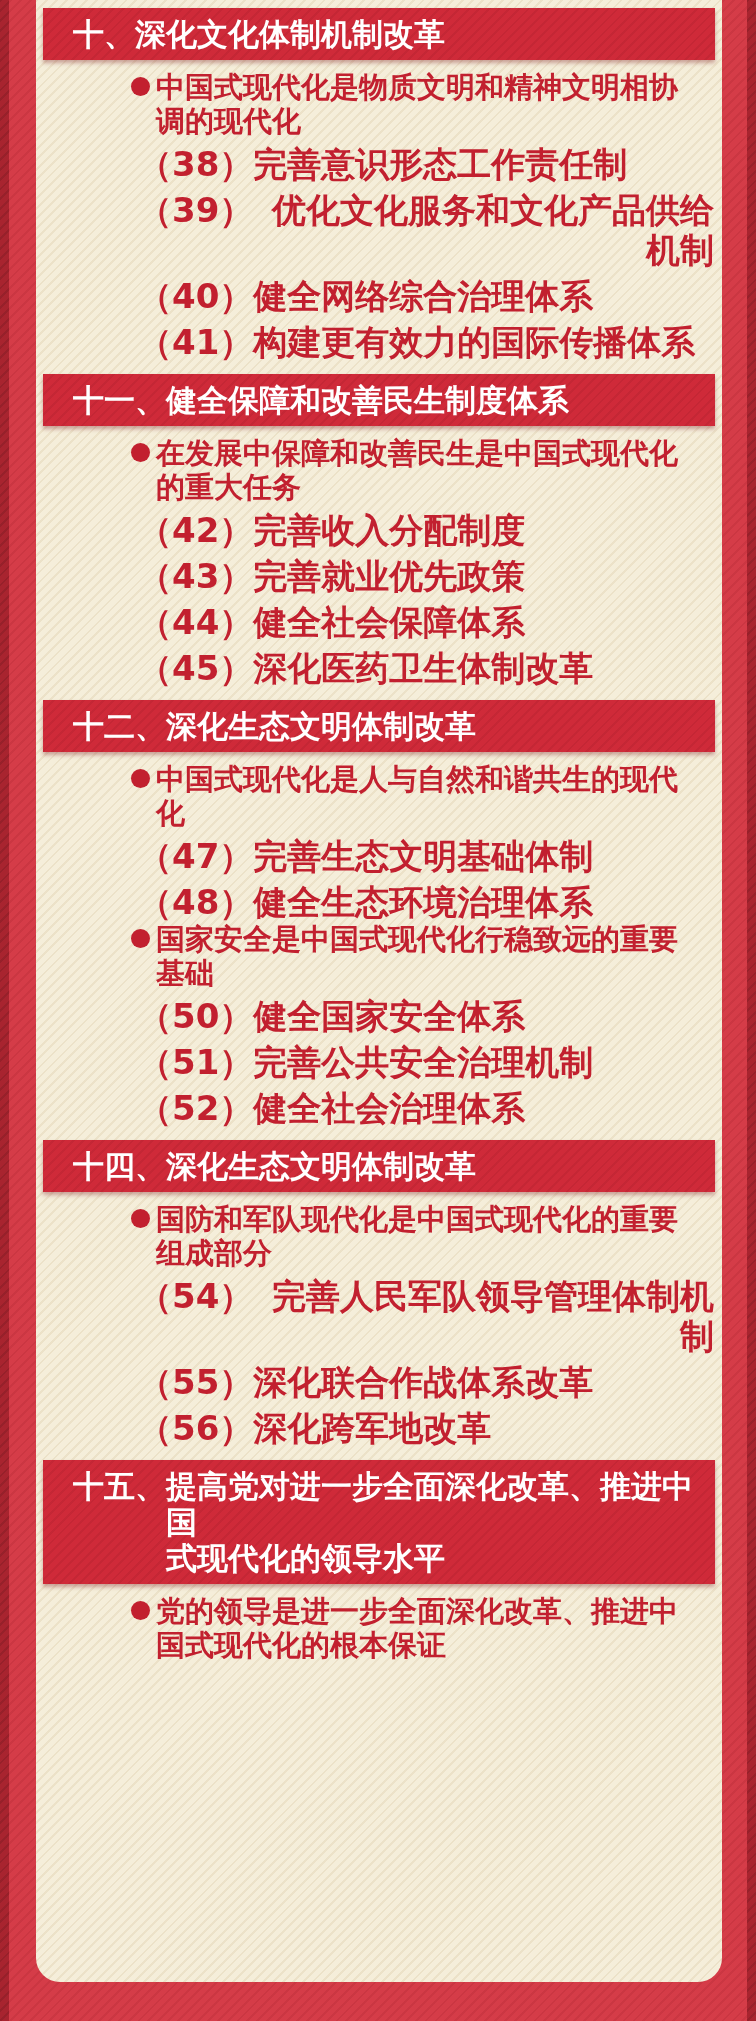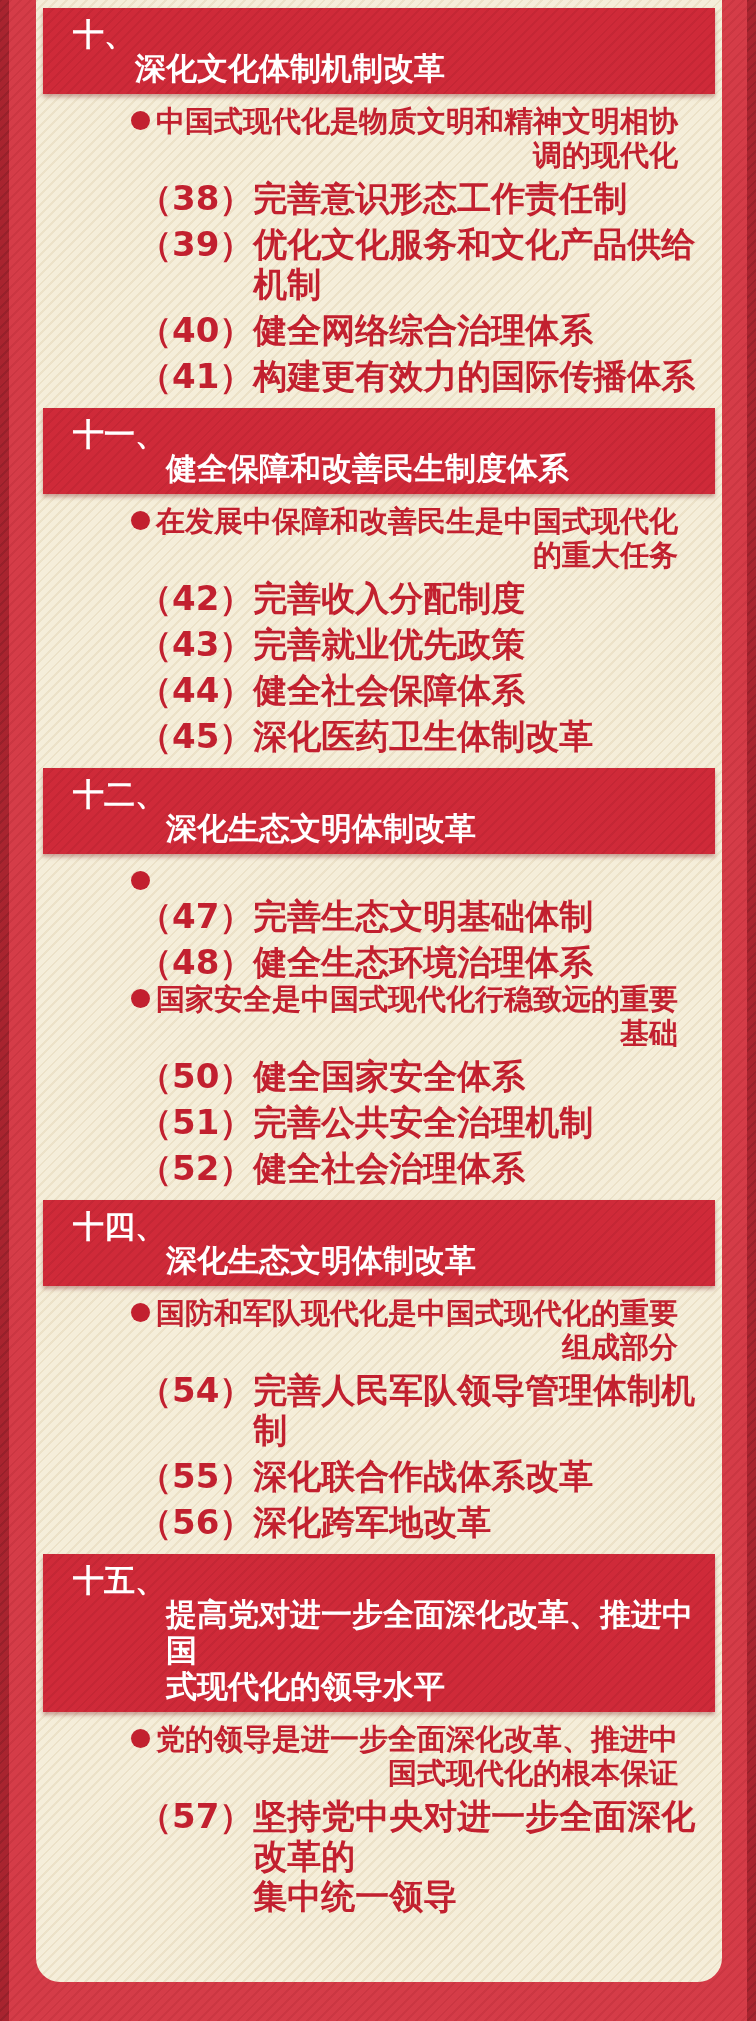--- a/index.html
+++ b/index.html
@@ -48,44 +48,45 @@
     background-image: repeating-linear-gradient(135deg,
       rgba(120,15,25,0.12) 0px, rgba(120,15,25,0.12) 2px,
       rgba(255,255,255,0.0) 2px, rgba(255,255,255,0.0) 7px);
     box-shadow: 0 3px 4px rgba(120,20,30,0.35);
     color: #ffffff;
     font-size: 31px;
     line-height: 36px;
   }
   .section:first-child .bar { margin-top: 0; }
   .bar-number { flex: none; white-space: nowrap; }
-  .bar-title  { white-space: pre-line; margin-top: 34px; }
+  .bar-title  { white-space: pre-line; }
   .bullet {
     display: flex;
     margin: 0 10px 0 0;
     padding-left: 95px;
     color: #c2202f;
     font-size: 29px;
     line-height: 34px;
   }
   .bullet-dot {
     flex: none;
     width: 19px; height: 19px;
     margin: 7px 6px 0 0;
     border-radius: 50%;
     background: #c2202f;
   }
-  .bullet-text { white-space: pre-line; text-align: right; }
+  .bullet-text { white-space: pre-line; }
   .item {
     display: flex;
     margin: 6px 8px 0 0;
     padding-left: 102px;
     color: #c2202f;
     font-size: 34px;
     line-height: 40px;
+    text-align: right;
   }
   .item-number { flex: none; white-space: nowrap; }
   .item-text   { white-space: pre-line; }
 </style>
 </head>
 <body>
 
 <div class="page">
   <div class="edge-strip edge-left"></div>
   <div class="edge-strip edge-right"></div>
@@ -148,20 +149,22 @@
       </div>
     </div>
 
     <div class="section">
       <div class="bar">
         <span class="bar-number">十二、</span>
         <span class="bar-title">深化生态文明体制改革</span>
       </div>
       <div class="bullet">
         <span class="bullet-dot"></span>
+        <span class="bullet-text">中国式现代化是人与自然和谐共生的现代
+化</span>
       </div>
       <div class="item">
         <span class="item-number">（47）</span>
         <span class="item-text">完善生态文明基础体制</span>
       </div>
       <div class="item">
         <span class="item-number">（48）</span>
         <span class="item-text">健全生态环境治理体系</span>
       </div>
     </div>
@@ -214,22 +217,17 @@
       <div class="bar">
         <span class="bar-number">十五、</span>
         <span class="bar-title">提高党对进一步全面深化改革、推进中国
 式现代化的领导水平</span>
       </div>
       <div class="bullet">
         <span class="bullet-dot"></span>
         <span class="bullet-text">党的领导是进一步全面深化改革、推进中
 国式现代化的根本保证</span>
       </div>
-      <div class="item">
-        <span class="item-number">（57）</span>
-        <span class="item-text">坚持党中央对进一步全面深化改革的
-集中统一领导</span>
-      </div>
 
     </div>
 
   </div>
 </div>
 
 </body></html>

